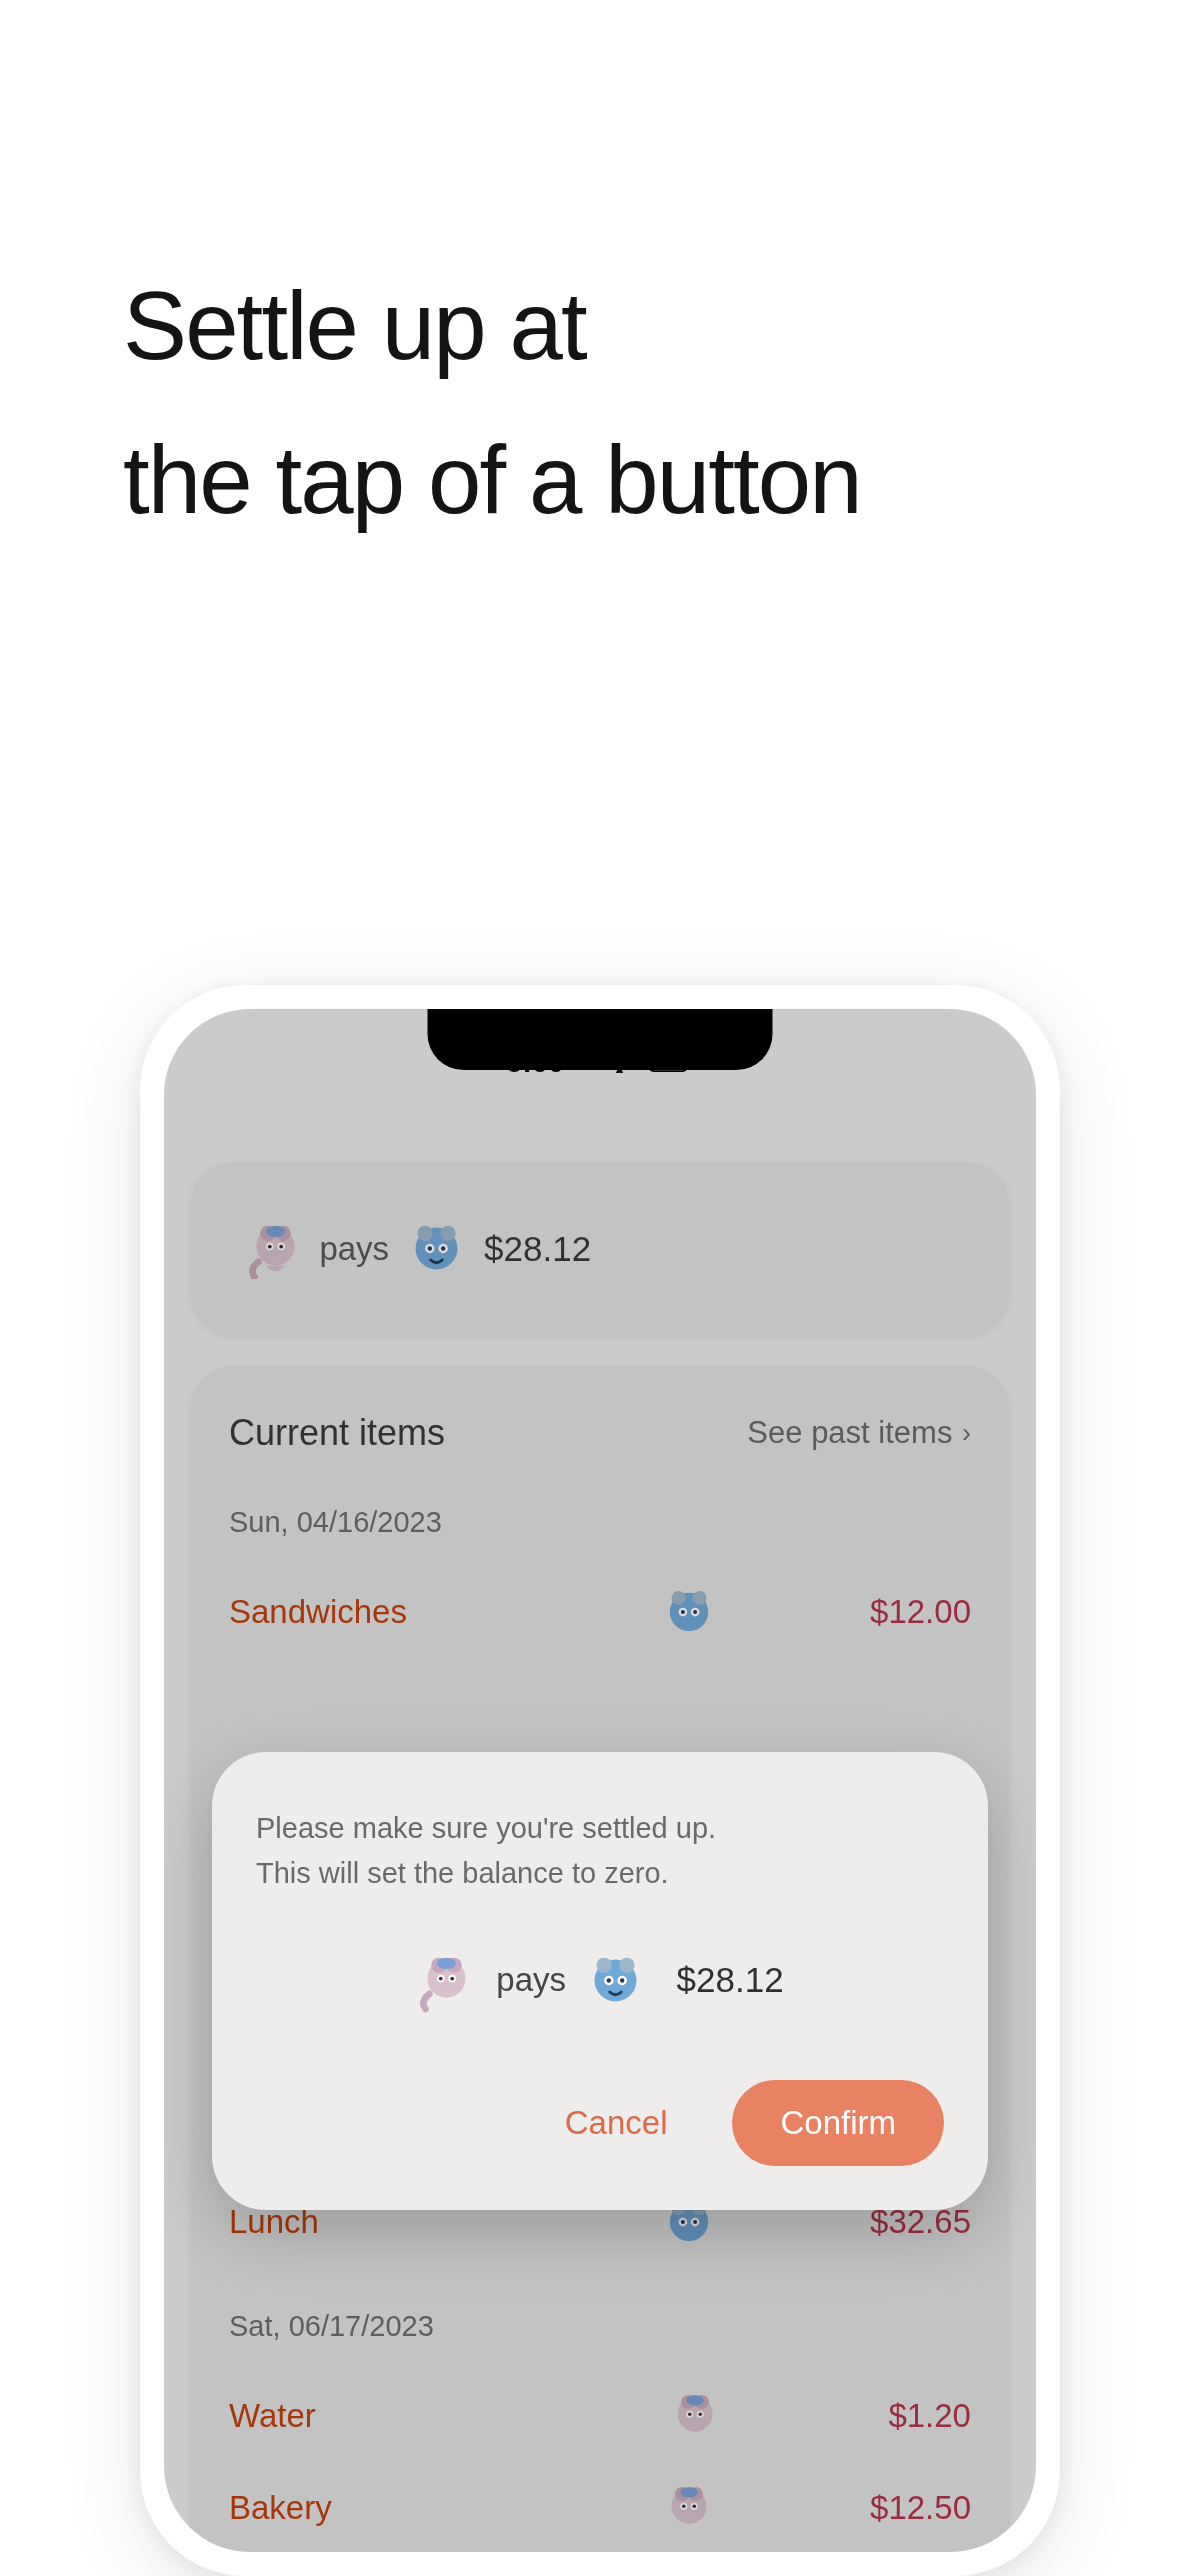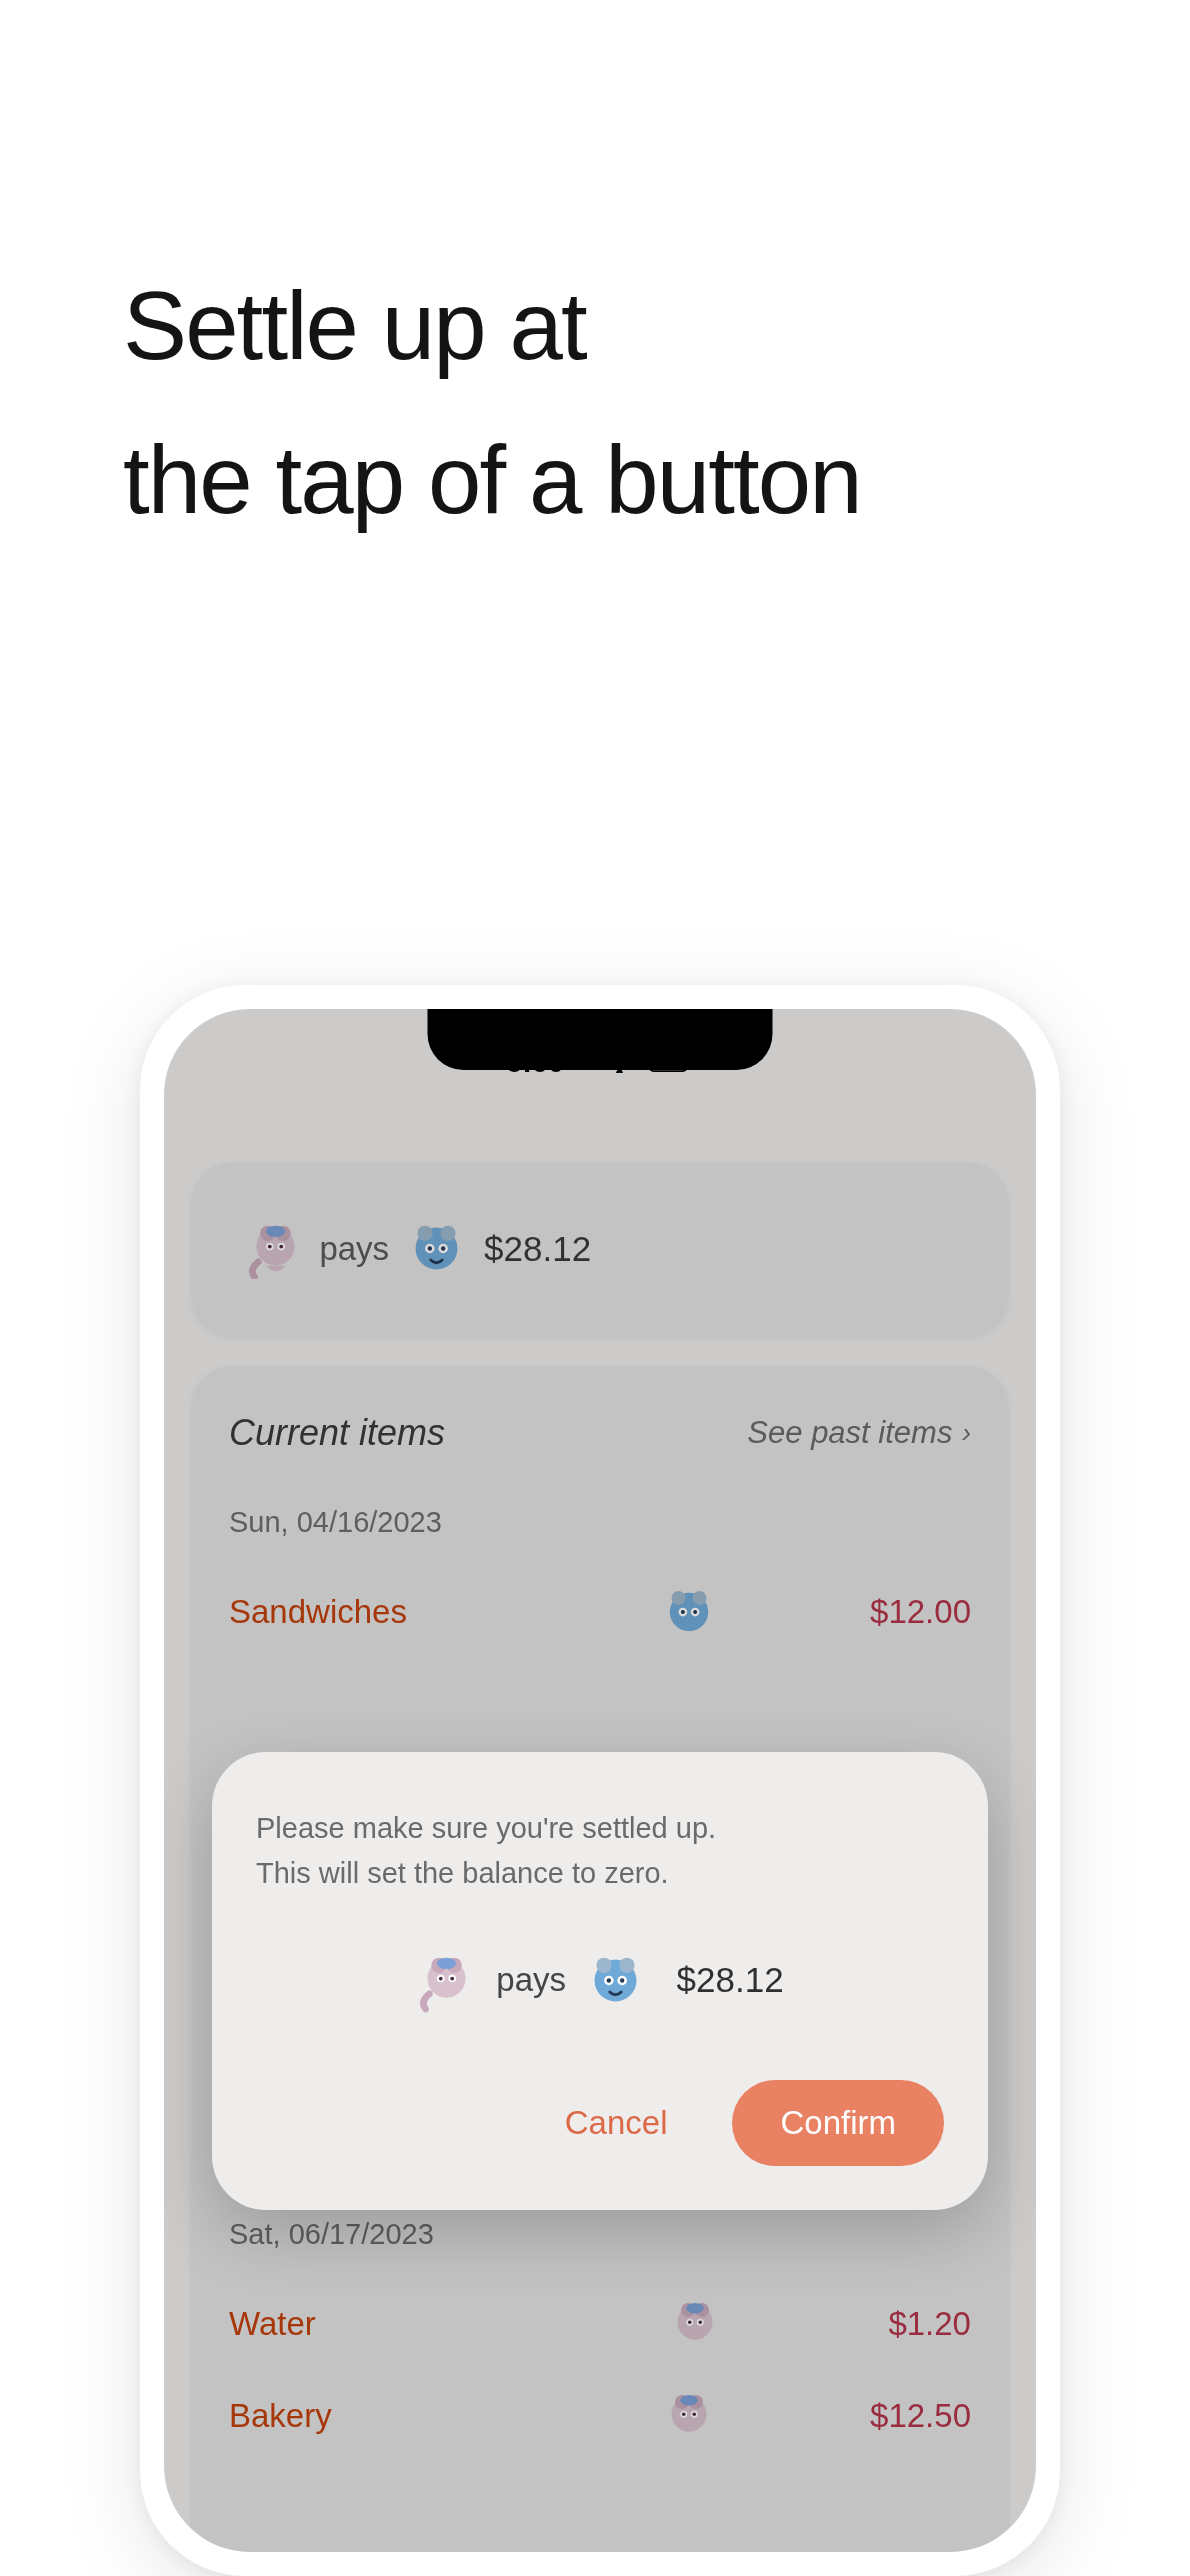--- a/index.html
+++ b/index.html
@@ -145,21 +145,20 @@
     background: #e5e4e3;
     border-radius: 42px;
     padding: 46px 38px 0 38px;
     box-shadow: 0 2.9px 7.7px rgba(0,0,0,0.06);
   }
   .items-header {
     display: flex;
     align-items: center;
     justify-content: space-between;
     margin-bottom: 52px;
-    font-style: italic;
   }
   .items-title {
     font-size: 36px;
     color: #3a3a3a;
   }
   .past-link {
     font-size: 31px;
     color: #6a6a6a;
     display: flex;
     align-items: center;
@@ -334,20 +333,35 @@
               <circle cx="25" cy="32" r="2.3" fill="#263a55"></circle>
             <circle cx="39" cy="32" r="5" fill="#fff"></circle>
               <circle cx="39" cy="32" r="2.3" fill="#263a55"></circle>
           </svg>
         </span>
         <span class="price">$12.00</span>
       </div>
 
       <div style="height:518px"></div>
 
+      <div class="row">
+        <span class="name">Lunch</span>
+        <span class="mini-avatar">
+          <svg viewBox="0 0 64 64" width="56" height="56">
+            <circle cx="32" cy="32" r="22" fill="#6fa9d8"></circle>
+            <circle cx="20" cy="16" r="8" fill="#9cb7cd"></circle>
+              <circle cx="44" cy="16" r="8" fill="#9cb7cd"></circle>
+            <circle cx="25" cy="32" r="5" fill="#fff"></circle>
+              <circle cx="25" cy="32" r="2.3" fill="#263a55"></circle>
+            <circle cx="39" cy="32" r="5" fill="#fff"></circle>
+              <circle cx="39" cy="32" r="2.3" fill="#263a55"></circle>
+          </svg>
+        </span>
+        <span class="price">$32.65</span>
+      </div>
 
       <div class="date-head">Sat, 06/17/2023</div>
       <div class="row">
         <span class="name">Water</span>
         <span class="mini-avatar">
           <svg viewBox="0 0 64 64" width="56" height="56">
             <circle cx="32" cy="30" r="20" fill="#d8c1cd"></circle>
             <circle cx="24" cy="16" r="8" fill="#c7a9bb"></circle>
               <circle cx="40" cy="16" r="8" fill="#c7a9bb"></circle>
             <ellipse cx="32" cy="14" rx="10" ry="6" fill="#7a9fd6"></ellipse>

